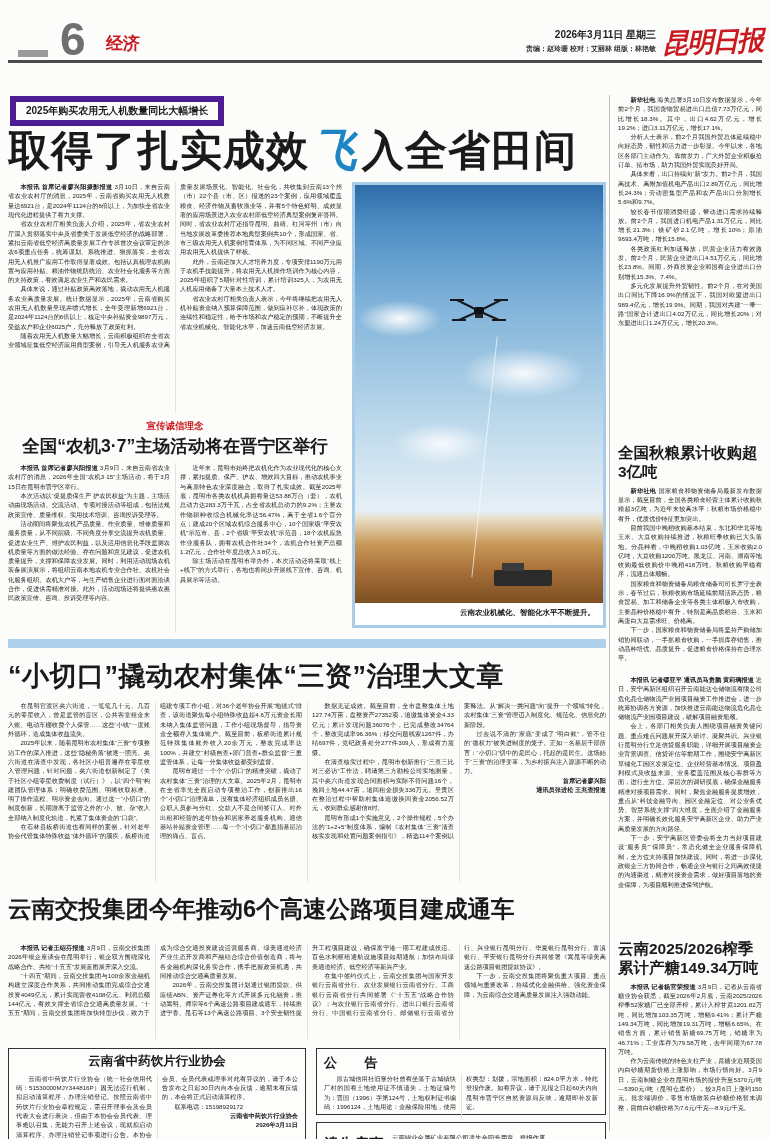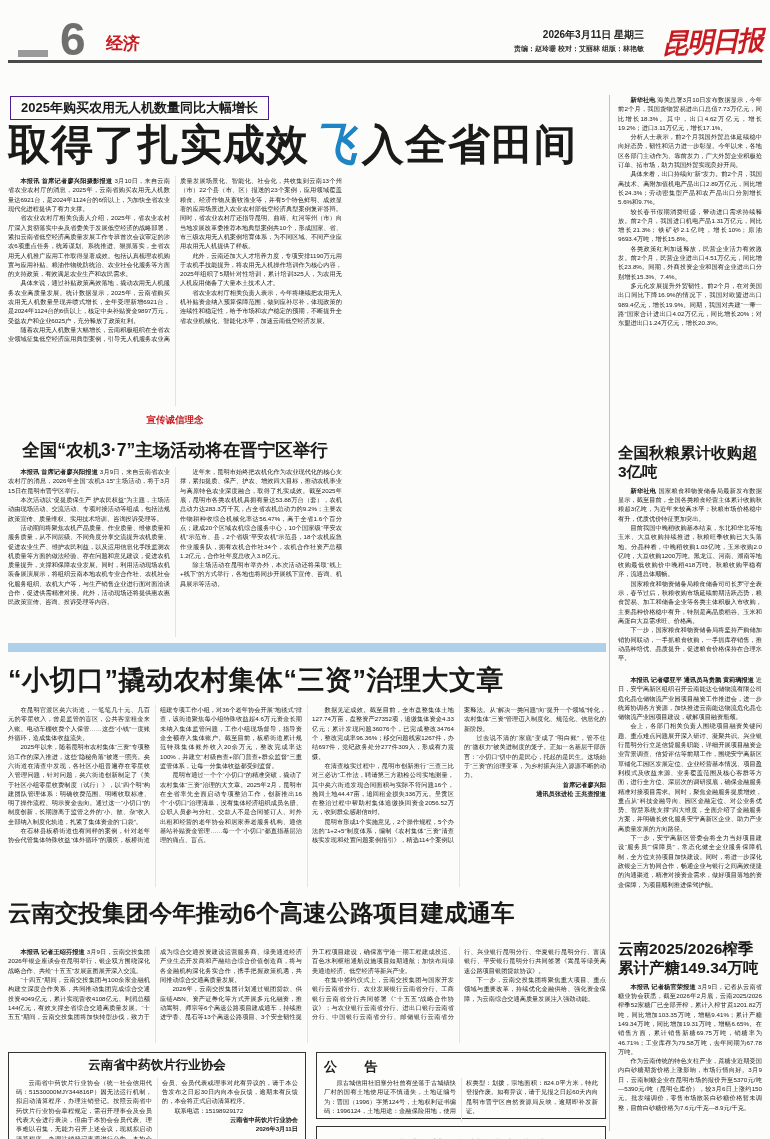--- a/index.html
+++ b/index.html
@@ -4,48 +4,48 @@
 <style>
   html,body{margin:0;padding:0;background:#e8e8e6;}
   .page{position:relative;width:770px;height:1139px;background:#fcfcfa;overflow:hidden;
         font-family:"Liberation Sans","DejaVu Sans",sans-serif;color:#1a1a1a;}
   
   .hdr{position:absolute;left:8px;right:8px;top:10px;height:52px;}
   .hdr-rule{position:absolute;left:8px;right:8px;top:60px;height:3px;background:#4a4a4a;}
   .fold-dash{position:absolute;left:10px;top:40px;width:30px;height:7px;background:#9a9a9a;}
   .pageno{position:absolute;left:52px;top:6px;font-size:46px;font-weight:bold;color:#6f6f6f;line-height:1;}
   .section{position:absolute;left:98px;top:22px;font-size:17px;font-weight:bold;color:#c81a20;}
-  .hdr-right{position:absolute;right:0;top:18px;display:flex;align-items:flex-end;gap:18px;}
+  .hdr-right{position:absolute;right:0;top:18px;display:flex;align-items:flex-end;gap:6px;}
   .dateblock{text-align:right;}
   .date{font-size:10px;font-weight:bold;color:#222;}
   .credits{font-size:7px;font-weight:bold;color:#333;margin-top:2px;}
   .masthead{font-family:"Liberation Serif","DejaVu Serif",serif;font-size:27px;font-weight:bold;
             font-style:italic;color:#c81a20;line-height:.9;letter-spacing:-2px;transform:rotate(-2deg);}
   
   .vrule{position:absolute;left:609px;top:95px;width:1px;height:1036px;background:#c2c2c2;}
   .main{position:absolute;left:8px;top:92px;width:598px;}
   .sidebar{position:absolute;left:618px;top:95px;width:144px;}
   
   .body-cols p{margin:0;text-indent:2em;text-align:justify;}
   .body-cols{font-size:6.2px;line-height:1.5;color:#222;}
   .body-cols p b{font-weight:bold;}
   p.right{text-align:right;text-indent:0;font-weight:bold;}
   .cols2{columns:2;column-gap:10px;column-rule:1px solid #e3e3e0;}
   .cols4{columns:4;column-gap:10px;column-rule:1px solid #e3e3e0;}
   
-  .kicker-box{display:inline-block;border:1px solid #4c1d95;padding:2px 10px;font-size:13px;
+  .kicker-box{display:inline-block;border:6px solid #4c1d95;padding:2px 10px;font-size:10px;
               font-weight:bold;margin:4px 0 2px 2px;}
   .lead-head{font-size:42px;font-weight:900;letter-spacing:1px;line-height:1.05;white-space:nowrap;}
   .fly{color:#1d85c4;font-family:"Liberation Serif","DejaVu Serif",serif;font-style:italic;
        font-size:44px;padding:0 4px;}
   .story-row{display:flex;gap:10px;margin-top:8px;}
   .lead-left{width:334px;}
   .lead-cols{height:230px;overflow:hidden;}
   .integrity{margin-top:8px;}
-  .int-kicker{text-align:center;font-size:9.5px;font-weight:bold;color:#c81a20;margin-bottom:11px;}
+  .int-kicker{text-align:center;font-size:9.5px;font-weight:bold;color:#c81a20;margin-bottom:1px;}
   .int-head{text-align:center;font-size:17.5px;font-weight:900;margin-bottom:5px;}
   .int-body{height:170px;overflow:hidden;}
   
   .photo-frame{width:254px;height:446px;border:3px solid #a9cce8;background:#fff;box-sizing:border-box;}
   .photo-scene{position:relative;width:248px;height:418px;overflow:hidden;
      background:
        radial-gradient(60px 26px at 18% 32%,rgba(255,255,255,.95),rgba(255,255,255,0) 70%),
        radial-gradient(90px 36px at 68% 45%,rgba(255,255,255,.9),rgba(255,255,255,0) 70%),
        radial-gradient(70px 30px at 35% 62%,rgba(255,255,255,.85),rgba(255,255,255,0) 70%),
        linear-gradient(180deg,#2d6ca9 0%,#4f8fc4 10%,#7fb2d9 28%,#b8d6ea 55%,#e7f0f7 78%,
@@ -125,20 +125,39 @@
             <div class="int-body body-cols cols2">
                 <p><b>本报讯 首席记者廖兴阳报道 </b>3月9日，来自云南省农业农村厅的消息，2026年全国“农机3·15”主场活动，将于3月15日在昆明市晋宁区举行。</p>
                 <p>本次活动以“促提质保生产 护农民权益”为主题，主场活动由现场活动、交流活动、专项对接活动等组成，包括法规政策宣传、质量维权、实用技术培训、咨询投诉受理等。</p>
                 <p>活动期间将聚焦农机产品质量、作业质量、维修质量和服务质量，从不同层级、不同角度分享交流提升农机质量、促进农业生产、维护农民利益，以及运用信息化手段监测农机质量等方面的做法经验、存在问题和意见建议，促进农机质量提升，支撑和保障农业发展。同时，利用活动现场农机装备展演展示，将组织云南本地农机专业合作社、农机社会化服务组织、农机大户等，与生产销售企业进行面对面洽谈合作，促进供需精准对接。此外，活动现场还将提供惠农惠民政策宣传、咨询、投诉受理等内容。</p>
                 <p>近年来，昆明市始终把农机化作为农业现代化的核心支撑，紧扣提质、保产、护农、增效四大目标，推动农机事业与高原特色农业深度融合，取得了扎实成效。截至2025年底，昆明市各类农机机具拥有量达53.88万台（套），农机总动力达283.3万千瓦，占全省农机总动力的9.2%；主要农作物耕种收综合机械化率达56.47%，高于全省1.6个百分点；建成20个区域农机综合服务中心，10个国家级“平安农机”示范市、县，2个省级“平安农机”示范县，18个农机应急作业服务队，拥有农机合作社34个，农机合作社资产总额1.2亿元，合作社年度总收入3.8亿元。</p>
                 <p>除主场活动在昆明市举办外，本次活动还将采取“线上+线下”的方式举行，各地也将同步开展线下宣传、咨询、机具展示等活动。</p>
               </div>
           </div>
         </div>
 
+        <div class="photo-frame">
+          <div class="photo-scene">
+            <div class="spray"></div>
+            <svg class="drone" width="60" height="34" viewBox="0 0 60 34">
+              <line x1="8" y1="6" x2="28" y2="16" stroke="#16181c" stroke-width="2"></line>
+              <line x1="52" y1="6" x2="32" y2="16" stroke="#16181c" stroke-width="2"></line>
+              <line x1="10" y1="26" x2="28" y2="18" stroke="#16181c" stroke-width="2"></line>
+              <line x1="50" y1="26" x2="32" y2="18" stroke="#16181c" stroke-width="2"></line>
+              <rect x="25" y="13" width="10" height="7" rx="2" fill="#101216"></rect>
+              <line x1="1" y1="6" x2="15" y2="6" stroke="#16181c" stroke-width="2"></line>
+              <line x1="45" y1="6" x2="59" y2="6" stroke="#16181c" stroke-width="2"></line>
+              <line x1="3" y1="26" x2="17" y2="26" stroke="#16181c" stroke-width="2"></line>
+              <line x1="43" y1="26" x2="57" y2="26" stroke="#16181c" stroke-width="2"></line>
+              <rect x="26" y="20" width="8" height="4" fill="#23262c"></rect>
+            </svg>
+            <div class="machine"></div>
+          </div>
+          <div class="photo-caption">云南农业机械化、智能化水平不断提升。</div>
+        </div>
       </div>
       <div class="blueband"></div>
     </div>
 
     <div class="sanzi">
       <div class="sanzi-head">“小切口”撬动农村集体“三资”治理大文章</div>
       <div class="sanzi-body body-cols cols4">
           <p>在昆明官渡区矣六街道，一笔笔几十元、几百元的零星收入，曾是监管的盲区，公共客堂租金来入账、电动车棚收费个人保管……这些“小钱”一度账外循环，造成集体收益流失。</p>
           <p>2025年以来，随着昆明市农村集体“三资”专项整治工作的深入推进，这些“隐秘角落”被逐一照亮。矣六街道在清查中发现，各社区小组普遍存在零星收入管理问题，针对问题，矣六街道创新制定了《关于社区小组零星收费制度（试行）》，以“四个明”构建团队管理体系：明确收费范围、明晰收取标准、明了操作流程、明示资金去向。通过这一“小切口”的制度创新，长期游离于监管之外的“小、散、杂”收入全部纳入制度化轨道，扎紧了集体资金的“口袋”。</p>
           <p>在石林县板桥街道也有同样的案例，针对老年协会代管集体特殊收益“体外循环”的顽疾，板桥街道组建专项工作小组，对36个老年协会开展“地毯式”排查，该街道聚焦每小组特殊收益超4.6万元资金长期未纳入集体监管问题，工作小组现场督导，指导资金全额存入集体账户。截至目前，板桥街道累计规范特殊集体账外收入20余万元，整改完成率达100%，并建立“村级自查+部门普查+群众监督”三重监管体系，让每一分集体收益都受到监督。</p>

